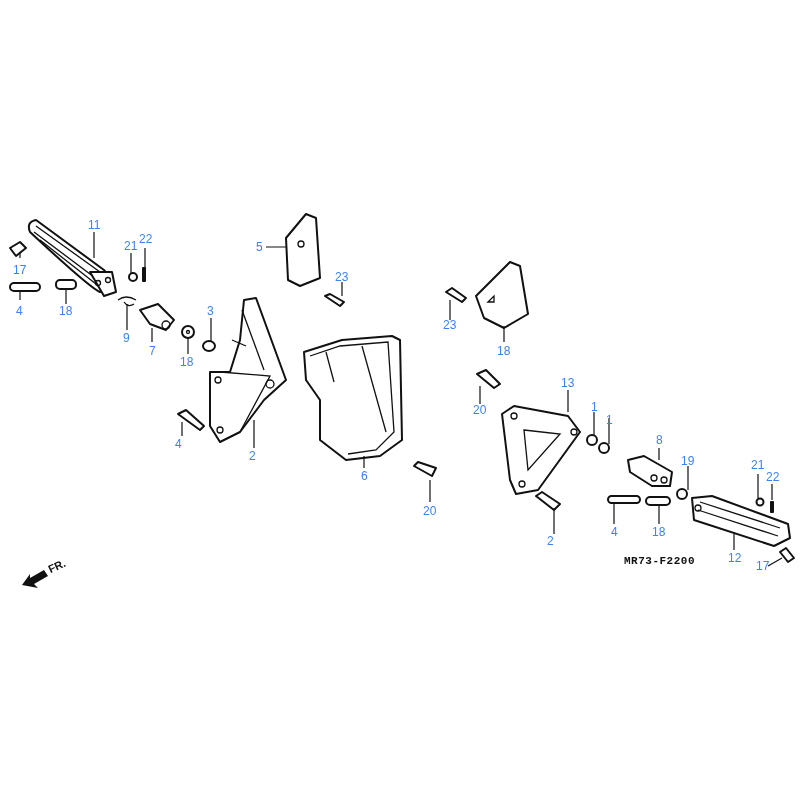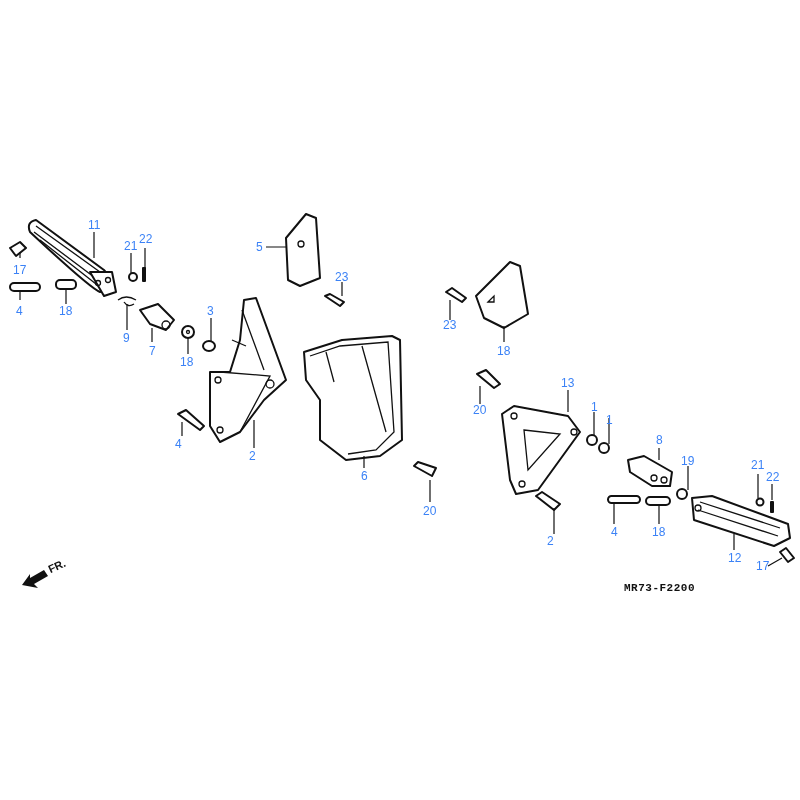--- a/index.html
+++ b/index.html
@@ -174,13 +174,13 @@
 <span class="lbl" style="left:656px;top:434px">8</span>
 <span class="lbl" style="left:681px;top:455px">19</span>
 <span class="lbl" style="left:611px;top:526px">4</span>
 <span class="lbl" style="left:652px;top:526px">18</span>
 <span class="lbl" style="left:751px;top:459px">21</span>
 <span class="lbl" style="left:766px;top:471px">22</span>
 <span class="lbl" style="left:728px;top:552px">12</span>
 <span class="lbl" style="left:756px;top:560px">17</span>
 
 <span class="fr" style="left:48px;top:560px;transform:rotate(-25deg)">FR.</span>
-<span class="code" style="left:624px;top:582px">MR73-F2200</span>
+<span class="code" style="left:624px;top:555px">MR73-F2200</span>
 
 </body></html>

